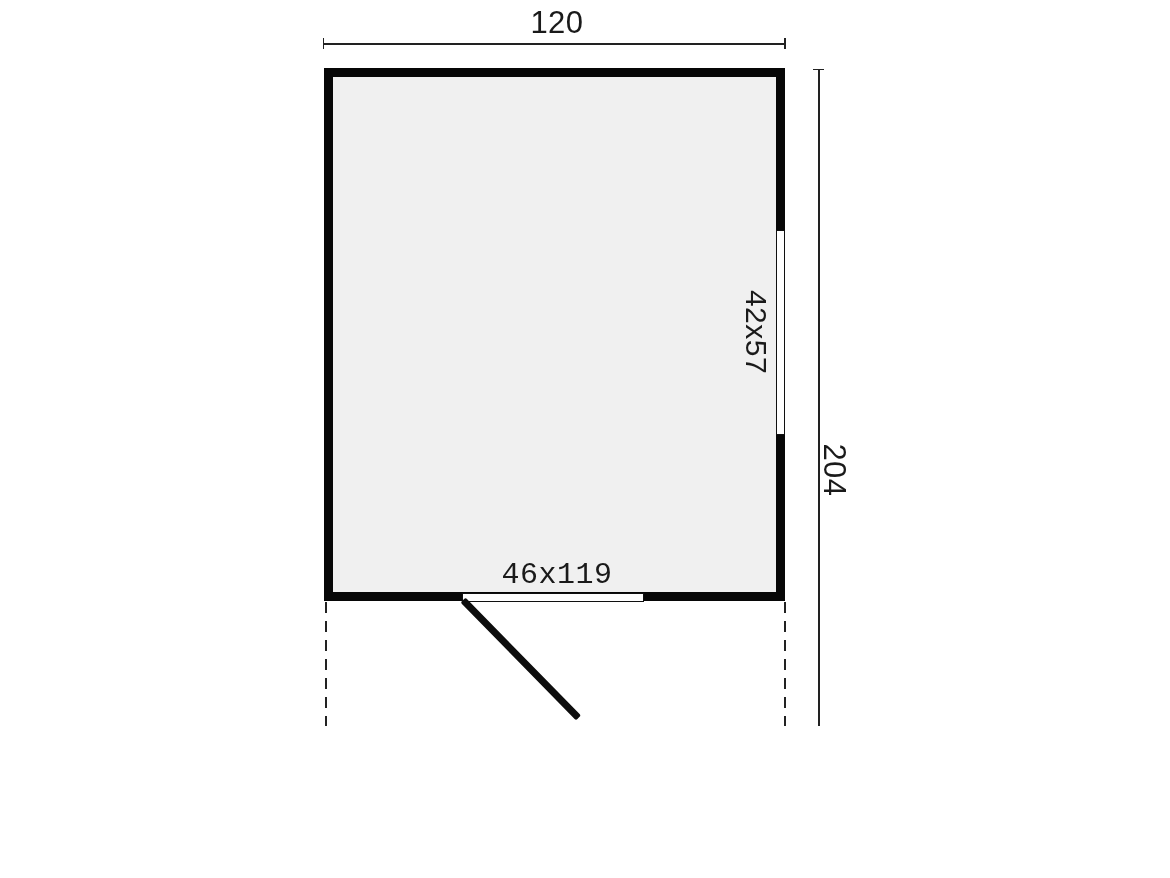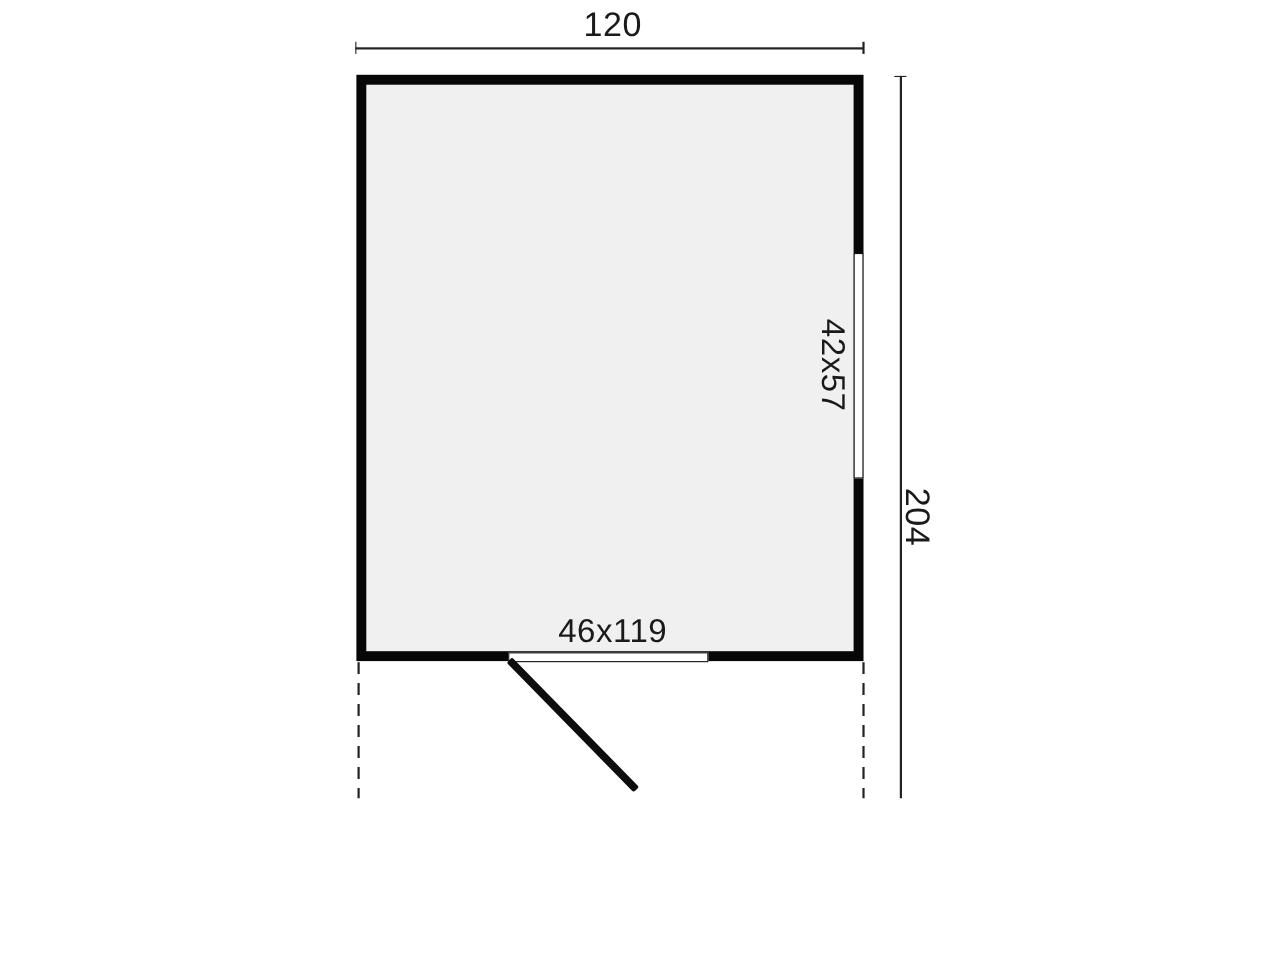--- a/index.html
+++ b/index.html
@@ -71,21 +71,21 @@
     white-space: nowrap;
     z-index: 4;
     letter-spacing: 0.5px;
   }
   .dim-label.horizontal { transform: translate(-50%, -50%); }
   .dim-label.rotated    { transform: translate(-50%, -50%) rotate(90deg); }
 
   .label-width  { left: 557px; top: 23px; }
   .label-depth  { left: 834px; top: 470px; }
   .label-window { left: 756px; top: 332px; font-size: 30px; }
-  .label-door   { left: 557px; top: 575px; font-size: 30px; }
+  .label-door   { left: 557px; top: 575px; font-size: 30px; font-family: Liberation Mono, monospace; }
 
   
   .window {
     position: absolute;
     left: 775.5px; top: 230px;
     width: 9.5px; height: 205px;
     background: #ffffff;
     border: 1.4px solid #101010;
     z-index: 2;
   }

